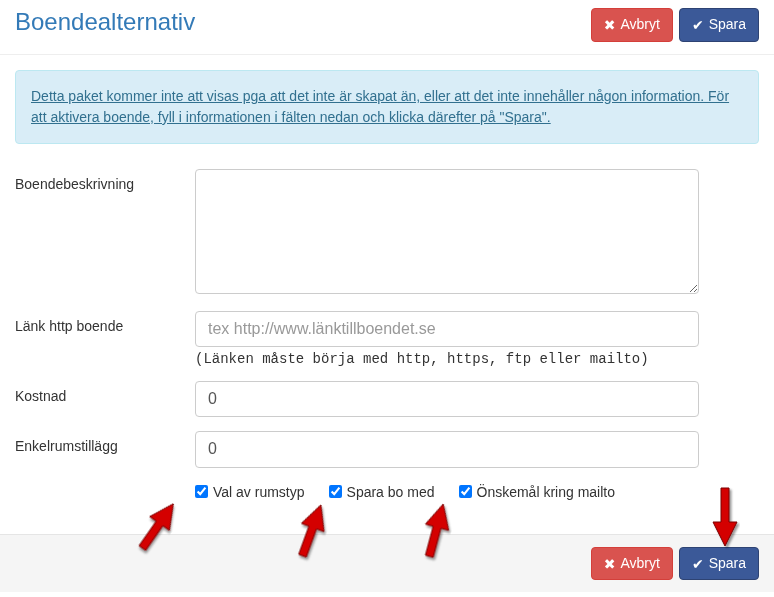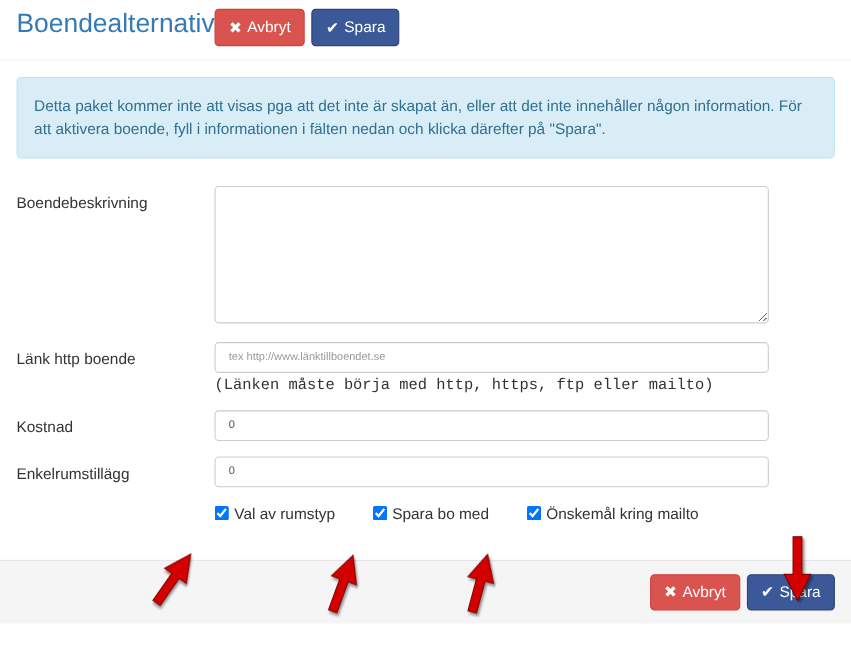--- a/index.html
+++ b/index.html
@@ -5,20 +5,21 @@
     * { box-sizing: border-box; margin: 0; padding: 0; }
     body {
       font-family: "Helvetica Neue", Helvetica, Arial, sans-serif;
       font-size: 14px;
       color: #333;
       background: #fff;
       width: 774px;
     }
     .page-header {
       display: flex;
+      justify-content: space-between;
       align-items: flex-start;
       padding: 8px 15px 12px;
       border-bottom: 1px solid #eee;
     }
     .page-title {
       font-size: 24px;
       color: #337ab7;
       font-weight: 500;
     }
     .btn {
@@ -46,20 +47,21 @@
       gap: 6px;
     }
     .alert-info {
       margin: 15px;
       padding: 15px;
       background-color: #d9edf7;
       border: 1px solid #bce8f1;
       border-radius: 4px;
       color: #31708f;
       line-height: 1.5;
+      text-decoration: underline;
     }
     .form-wrap {
       padding: 10px 15px 20px;
     }
     .form-group {
       display: flex;
       margin-bottom: 14px;
       align-items: flex-start;
     }
     .form-label {
@@ -74,37 +76,37 @@
       padding-right: 60px;
     }
     textarea.form-control {
       width: 100%;
       height: 125px;
       resize: both;
     }
     .form-control {
       width: 100%;
       padding: 6px 12px;
-      font-size: 10px;
+      font-size: 16px;
       color: #555;
       background: #fff;
       border: 1px solid #ccc;
       border-radius: 4px;
       line-height: 1.4;
     }
     .form-control::placeholder { color: #999; }
     .help-text {
       margin-top: 4px;
       color: #333;
       font-size: 14px;
       font-family: Liberation Mono, monospace;
     }
     .checkbox-row {
       display: flex;
-      gap: 34px;
+      gap: 24px;
       align-items: center;
       padding-top: 2px;
     }
     .checkbox-item {
       display: flex;
       align-items: center;
       gap: 5px;
     }
     .checkbox-item input { cursor: pointer; }
     .footer {

